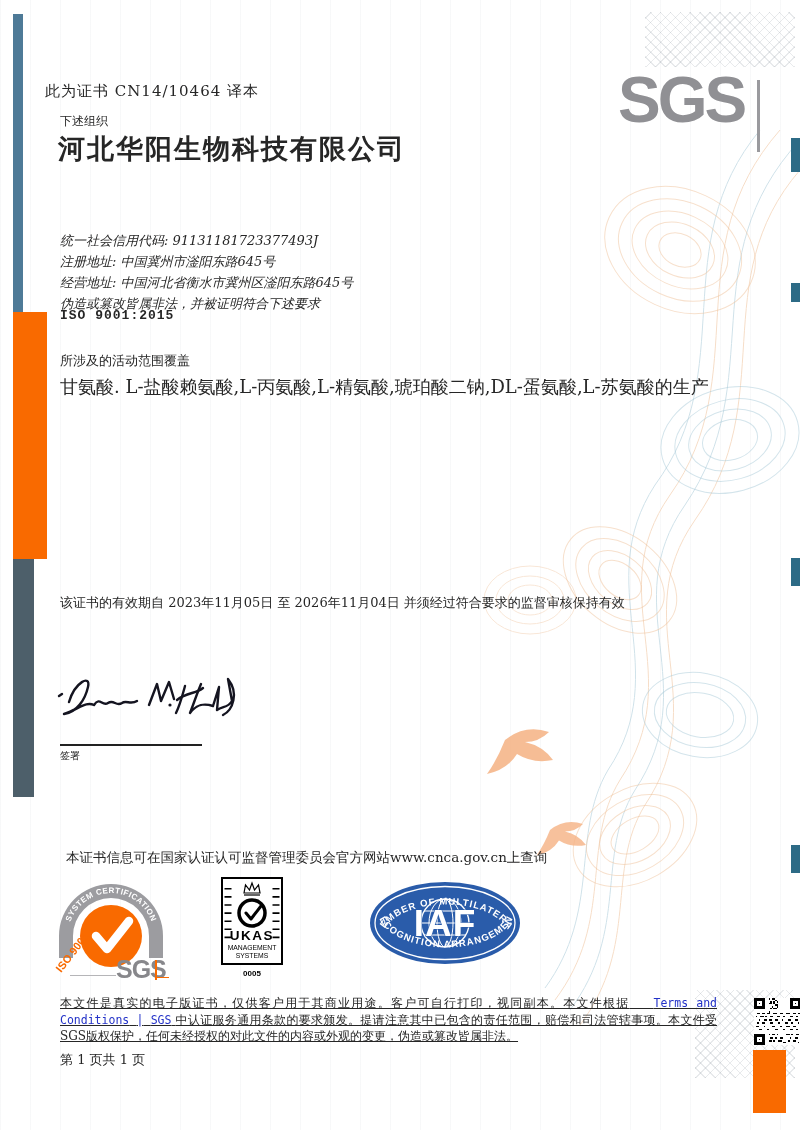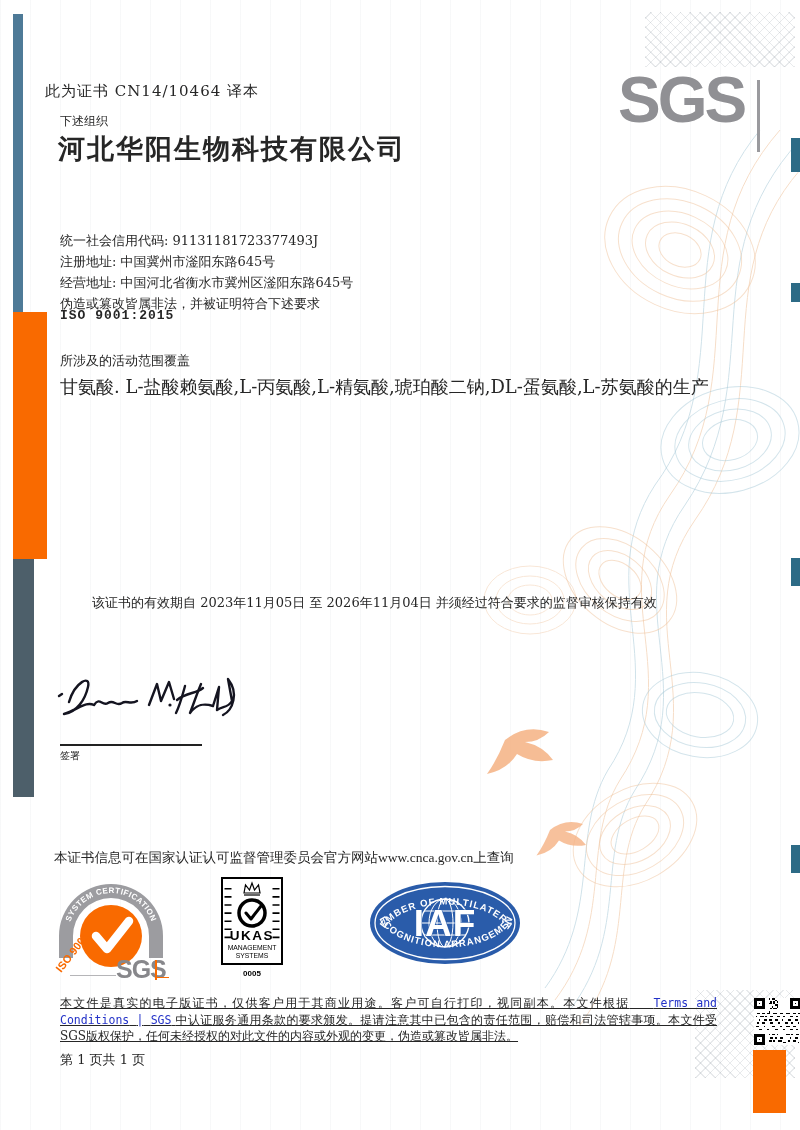--- a/index.html
+++ b/index.html
@@ -29,32 +29,32 @@
   .hatch-br{left:695px;top:990px;width:100px;height:88px;}
   
   .sgs-logo{left:618px;top:68px;font-size:64px;font-weight:bold;letter-spacing:-3px;
     color:#909094;font-family:"Liberation Sans",sans-serif;line-height:1;z-index:3;}
   .sgs-logo-sep{left:757px;top:80px;width:3px;height:72px;background:#9A9A9E;z-index:3;}
   
   .cjk{font-family:"DejaVu Serif","DejaVu Sans",serif;}
   .cert-line{left:45px;top:82px;font-size:15px;letter-spacing:1px;z-index:3;text-align:right;}
   .org-intro{left:60px;top:113px;font-size:12px;z-index:3;}
   .company{left:58px;top:131px;font-size:27px;font-weight:bold;letter-spacing:2px;z-index:3;}
-  .details{left:60px;top:230px;font-size:13px;line-height:21px;z-index:3;}
+  .details{left:60px;top:230px;font-size:13px;line-height:21px;z-index:3;font-style:italic;}
   .iso{left:60px;top:308px;font-size:13px;font-weight:bold;z-index:3;
     font-family:Liberation Mono, monospace;letter-spacing:1px;}
   .scope-h{left:60px;top:352px;font-size:13px;z-index:3;}
   .scope-c{left:60px;top:375px;font-size:18px;z-index:3;}
-  .valid{left:60px;top:592px;font-size:13px;line-height:22px;z-index:3;margin-left:32px;}
+  .valid{left:60px;top:592px;font-size:13px;line-height:22px;z-index:3;}
   .sig-svg{left:55px;top:666px;z-index:3;}
   .sig-rule{left:60px;top:744px;width:142px;height:2px;background:#222;z-index:3;}
   .sig-label{left:60px;top:749px;font-size:10px;z-index:3;}
   .sig-block{left:60px;top:763px;font-size:11.5px;line-height:13px;z-index:3;
     font-family:"DejaVu Sans Mono","Liberation Mono",monospace;color:#2b2b2b;}
-  .cnca{left:54px;top:849px;font-size:13.5px;z-index:3;font-family:Liberation Serif, serif;}
+  .cnca{left:66px;top:849px;font-size:13.5px;z-index:3;}
   .logo-row-item{z-index:3;}
   .footer-para{left:60px;top:995px;width:657px;font-size:12px;line-height:16.5px;
     text-align:justify;z-index:3;text-decoration:underline;}
   .link{color:#2332C8;text-decoration:none;font-family:"DejaVu Sans Mono","Liberation Mono",monospace;font-size:11.5px;}
   .page-num{left:60px;top:1051px;font-size:13px;z-index:3;}
   .qr{left:754px;top:998px;z-index:3;}
   .flourish{left:380px;top:130px;z-index:0;}
 </style>
 </head>
 <body>

